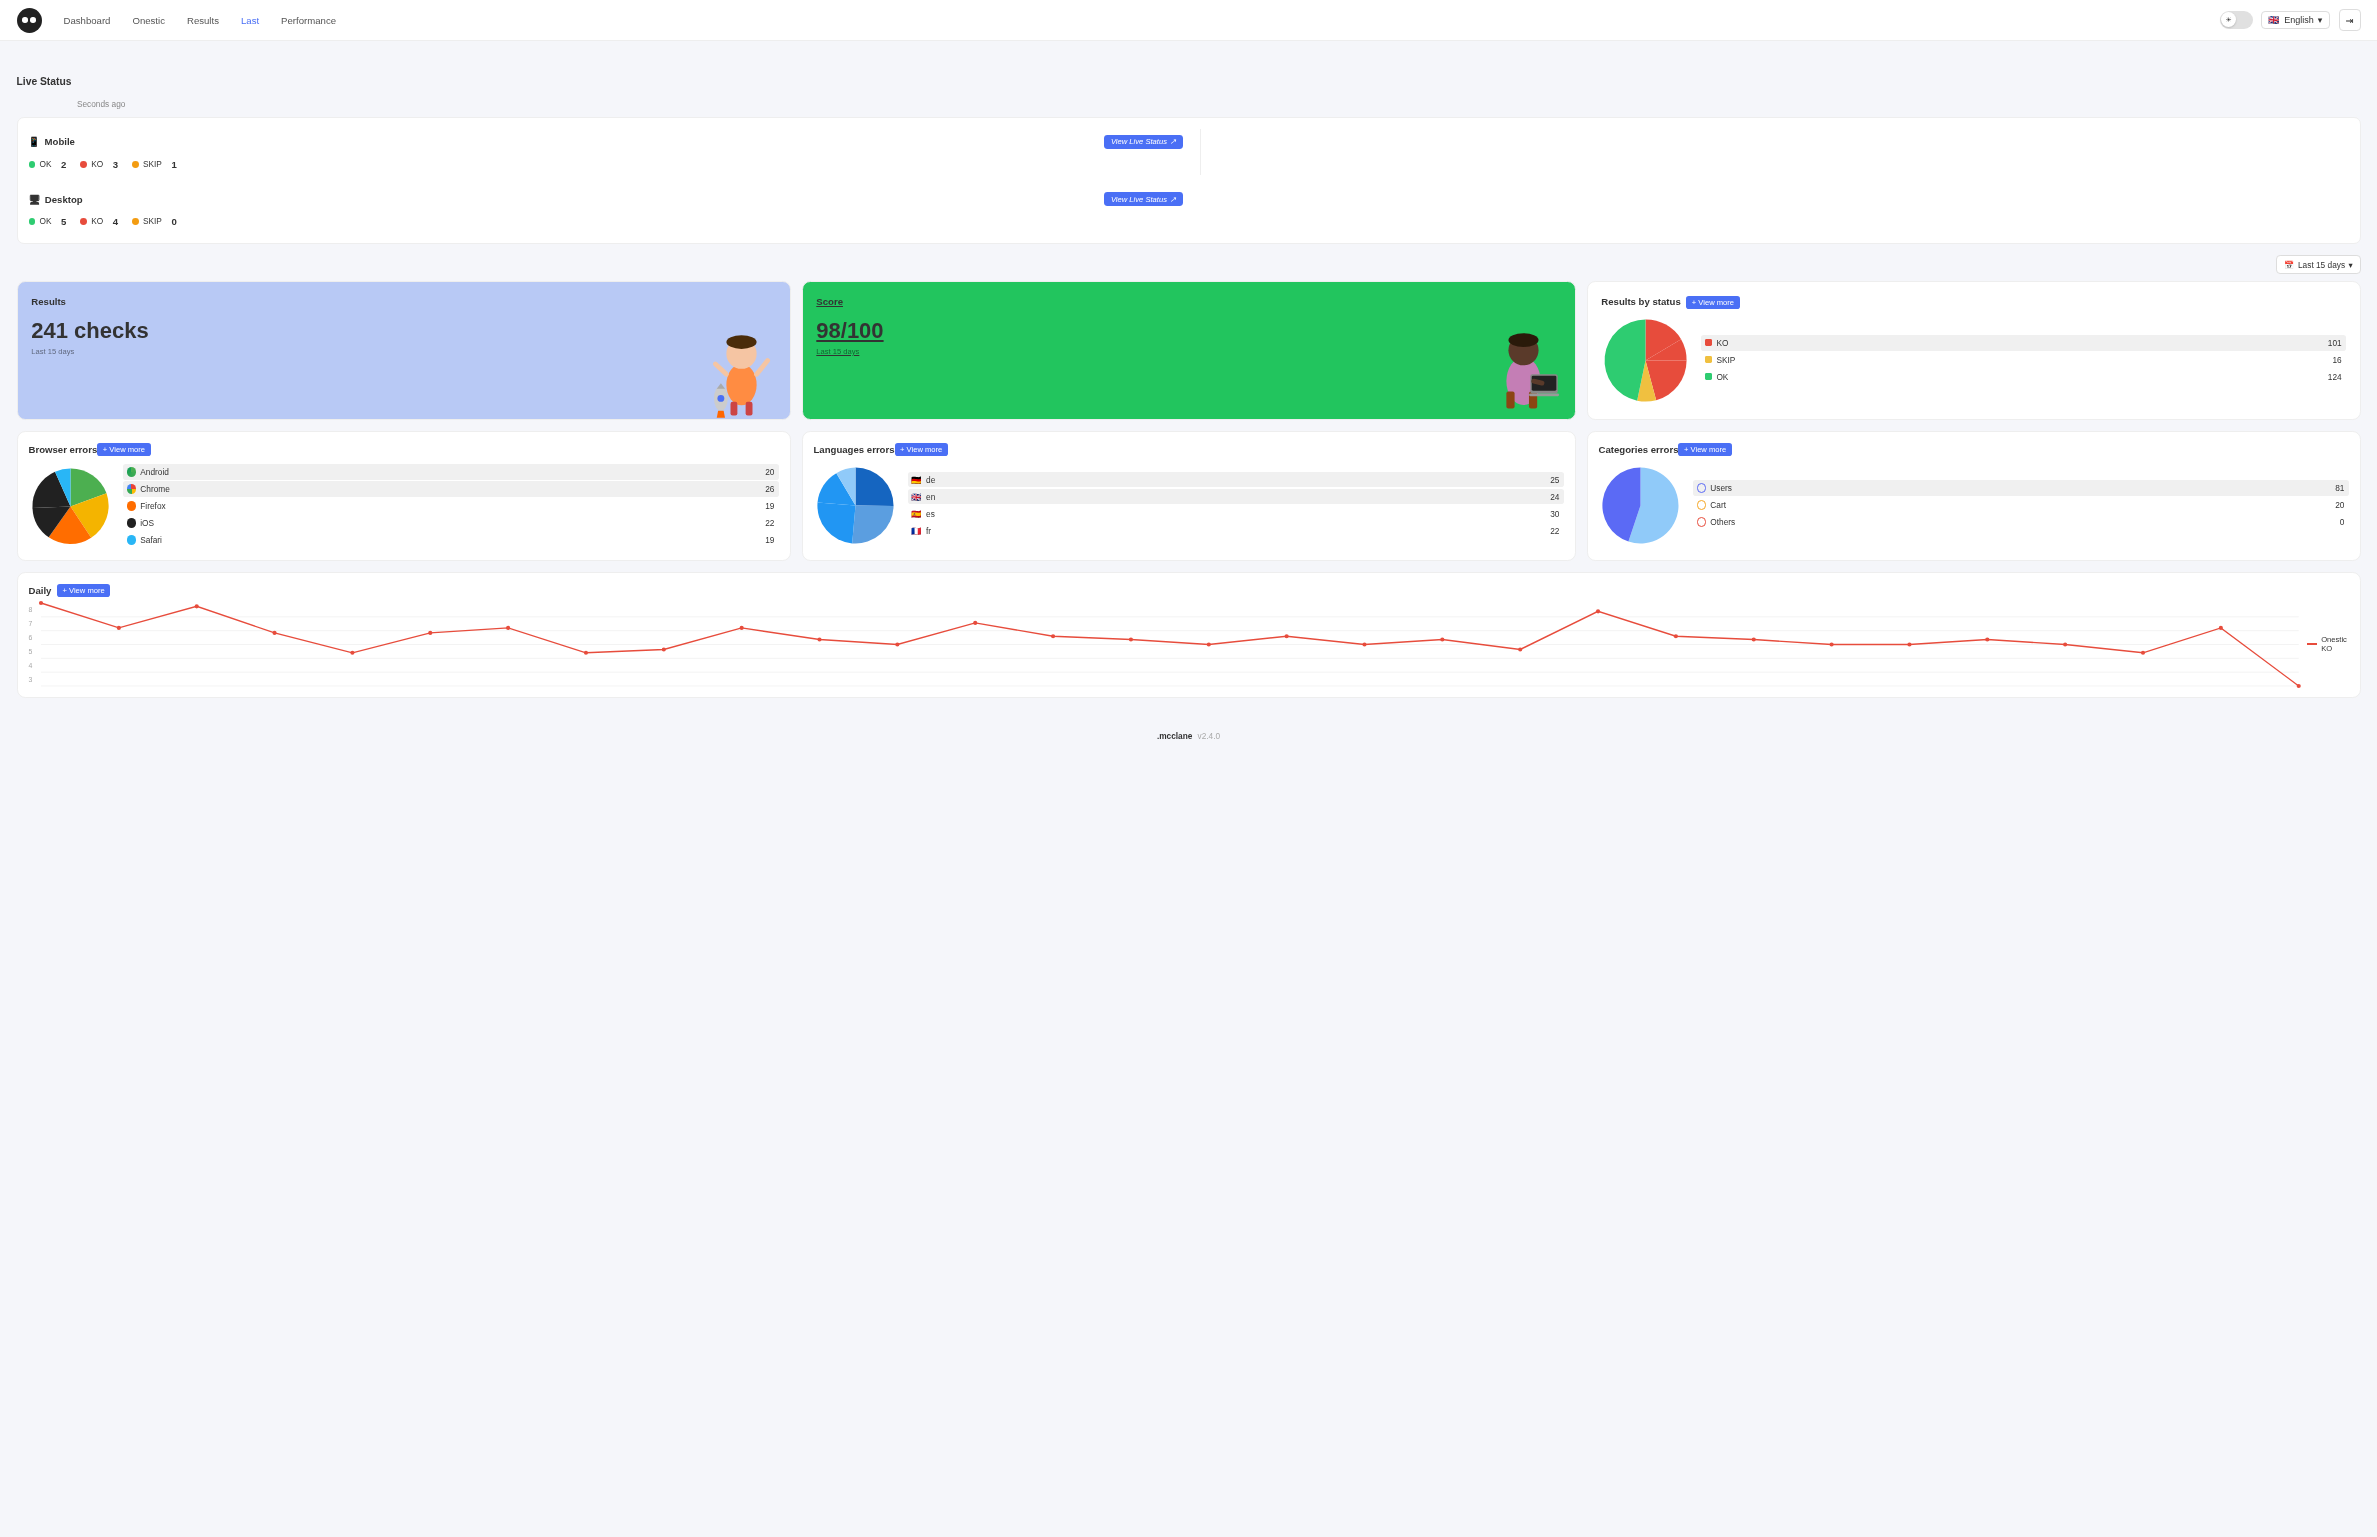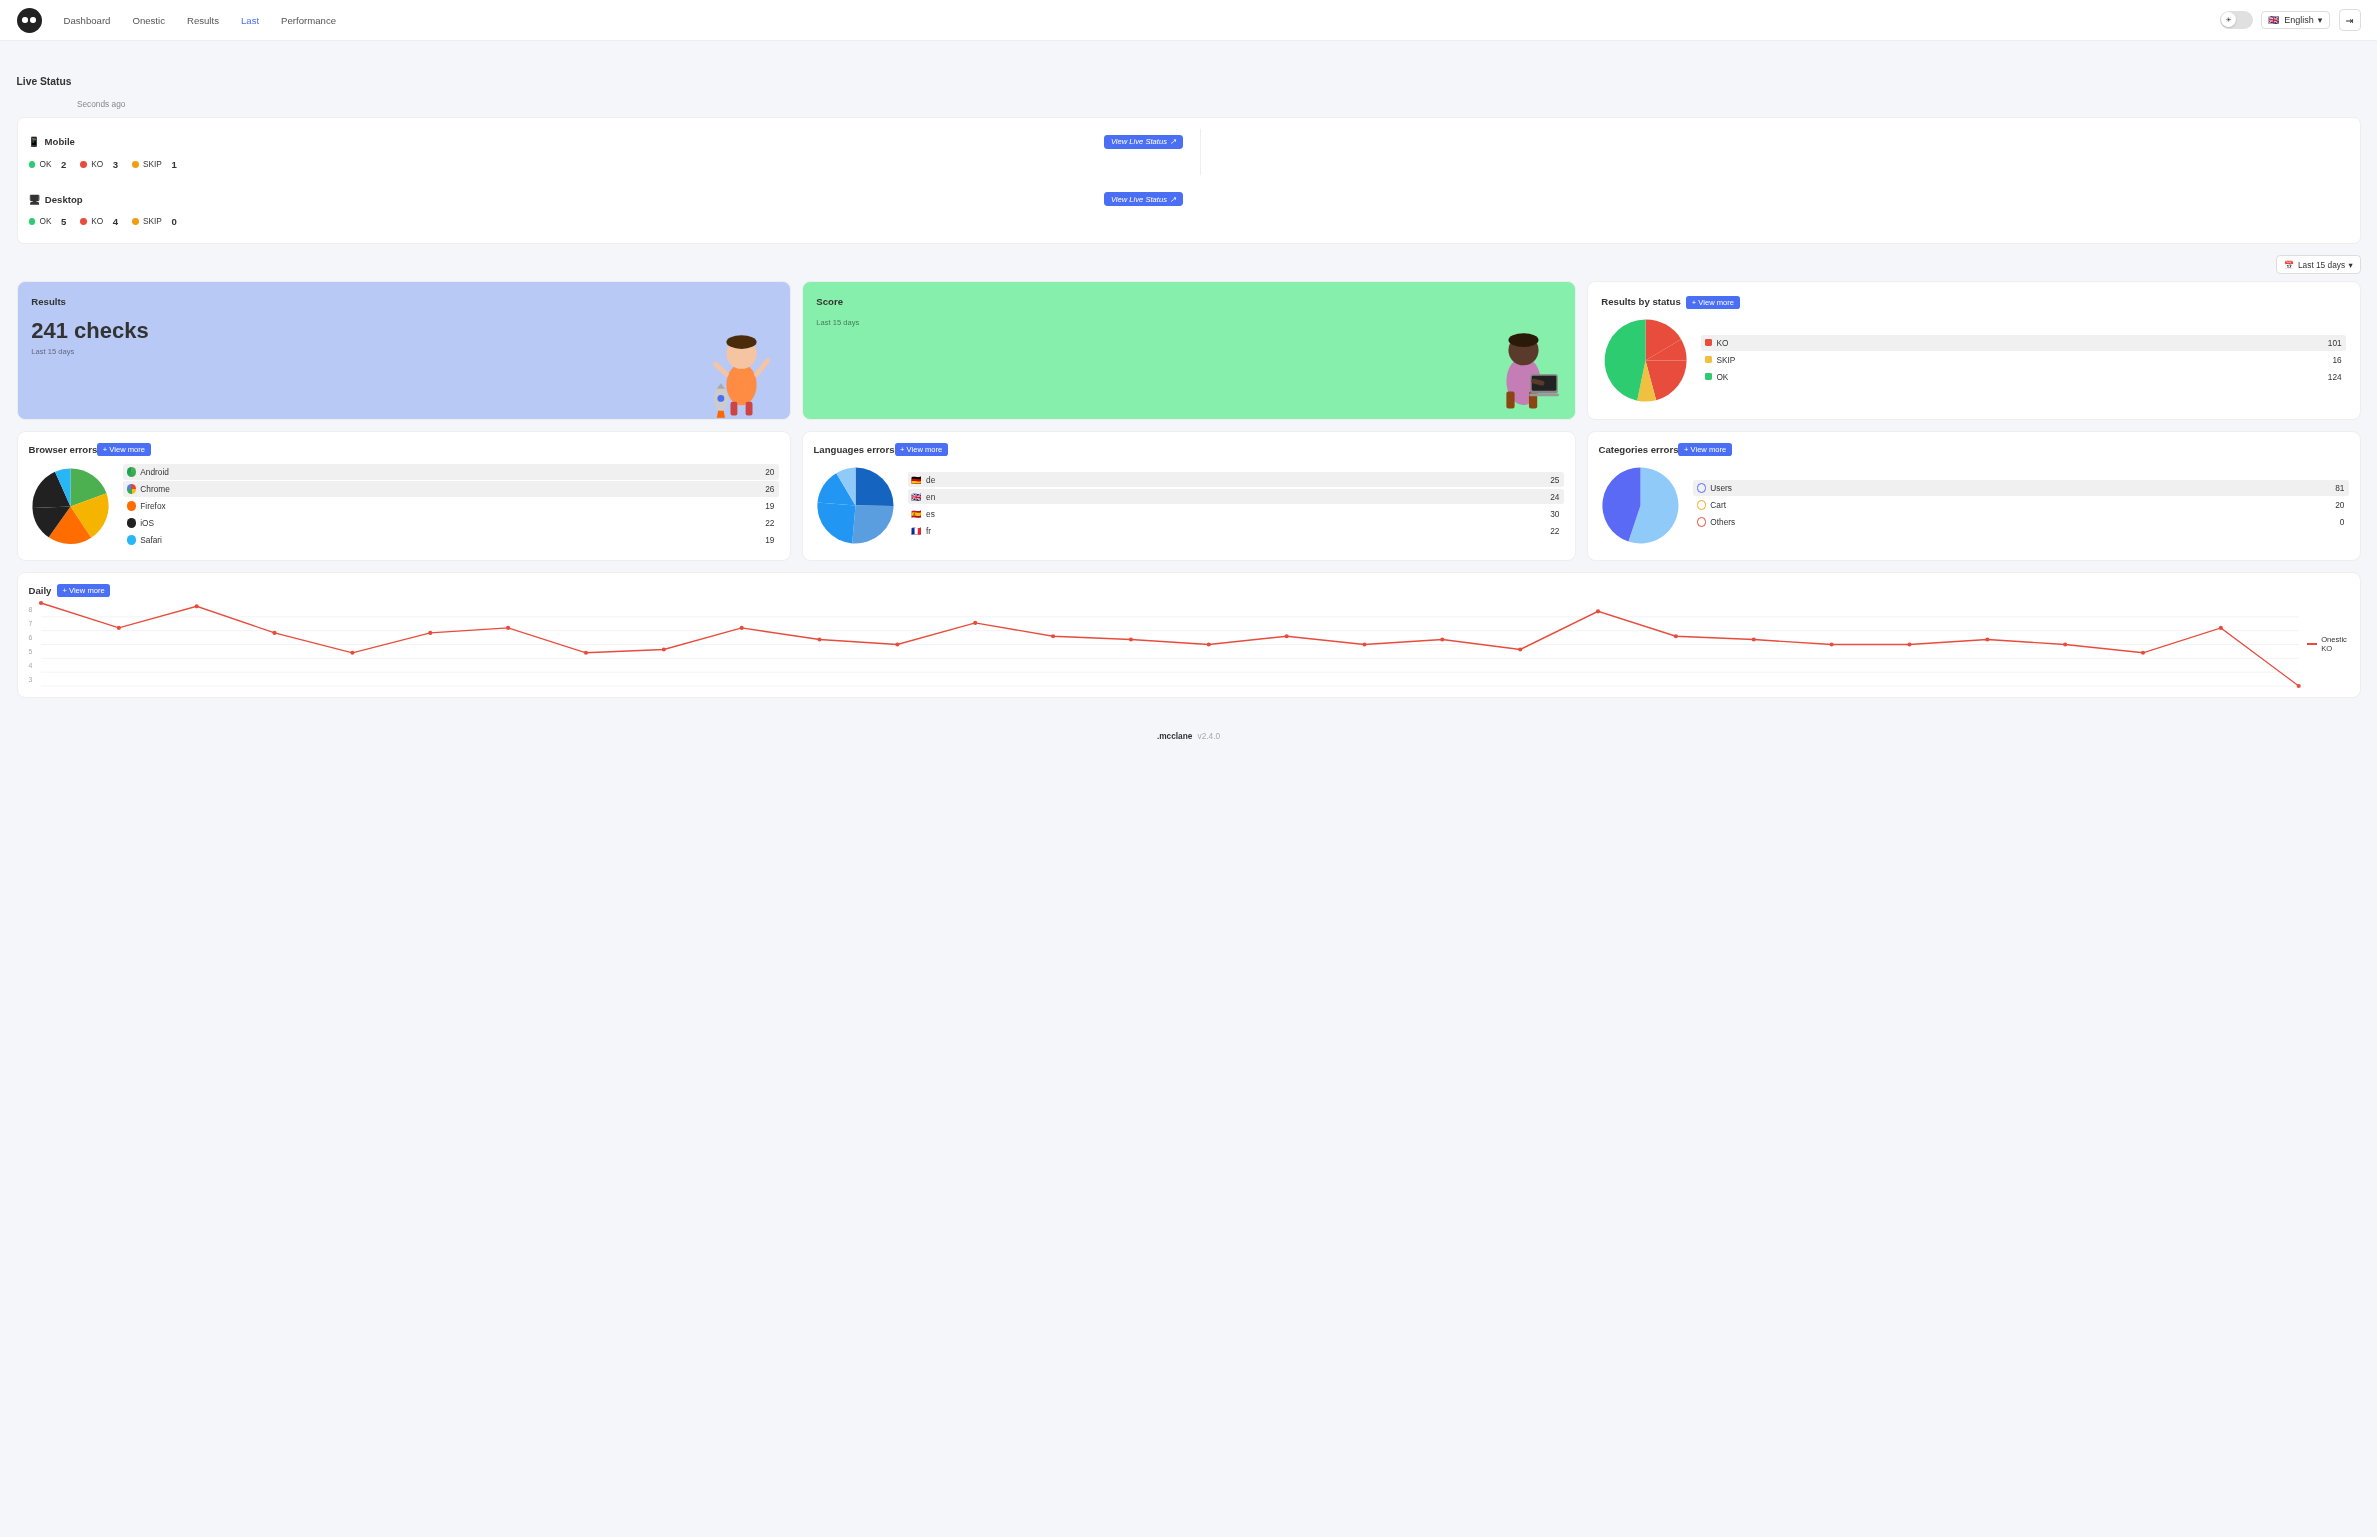--- a/index.html
+++ b/index.html
@@ -41,21 +41,21 @@
     .metric-value { font-size: 9.6px; font-weight: 700; margin-left: 5.5px; }
 
     
     .filter-bar { display: flex; justify-content: flex-end; margin: 11px 0 6.9px; }
     .date-filter { border: 0.7px solid #ddd; border-radius: 4.1px; padding: 3.4px 6.9px; font-size: 8.3px; background: #fff; cursor: pointer; display: flex; align-items: center; gap: 3.4px; }
 
     
     .cards-row { display: grid; grid-template-columns: 1fr 1fr 1fr; gap: 11px; margin-bottom: 11px; }
     .card { background: #fff; border-radius: 8.3px; padding: 13.8px; border: 0.7px solid #eee; overflow: hidden; position: relative; }
     .card-results { background: #b8c9f5; }
-    .card-score { background: #86efac; }
+    .card-score { background: #22c55e; text-decoration: underline; }
     .card-title { font-size: 9.6px; font-weight: 600; margin-bottom: 11px; }
     .card-big-number { font-size: 22px; font-weight: 700; }
     .card-subtitle { font-size: 7.6px; color: rgba(0,0,0,.5); margin-top: 2.8px; }
     .card-illustration { position: absolute; right: 6.9px; bottom: 0; height: 100%; display: flex; align-items: flex-end; }
 
     
     .charts-row { display: grid; grid-template-columns: 1fr 1fr 1fr; gap: 11px; margin-bottom: 11px; }
     .chart-card { background: #fff; border-radius: 8.3px; padding: 11px; border: 0.7px solid #eee; }
     .chart-card-header { display: flex; align-items: center; gap: 0; margin-bottom: 8.3px; }
     .chart-card-title { font-size: 9.6px; font-weight: 600; }
@@ -218,20 +218,21 @@
           <ellipse cx="30" cy="130" rx="10" ry="18" fill="#ccc"></ellipse>
           <polygon points="30,108 24,116 36,116" fill="#aaa"></polygon>
           <circle cx="30" cy="130" r="5" fill="#4a6ff5"></circle>
           <polygon points="26,148 24,158 36,158 34,148" fill="#ff6600"></polygon>
         </svg>
       </div>
     </div>
 
     <div class="card card-score">
       <div class="card-title">Score</div>
+      <div class="card-big-number">98/100</div>
       <div class="card-subtitle">Last 15 days</div>
       <div class="card-illustration">
         <svg width="89" height="110" viewBox="0 0 130 160">
 
           <ellipse cx="65" cy="105" rx="25" ry="35" fill="#c47eb5"></ellipse>
           <circle cx="65" cy="60" r="22" fill="#5a3a2a"></circle>
           <ellipse cx="65" cy="45" rx="22" ry="10" fill="#2a1a0a"></ellipse>
           <rect x="40" y="120" width="12" height="25" fill="#8B4513" rx="3"></rect>
           <rect x="73" y="120" width="12" height="25" fill="#8B4513" rx="3"></rect>
 

